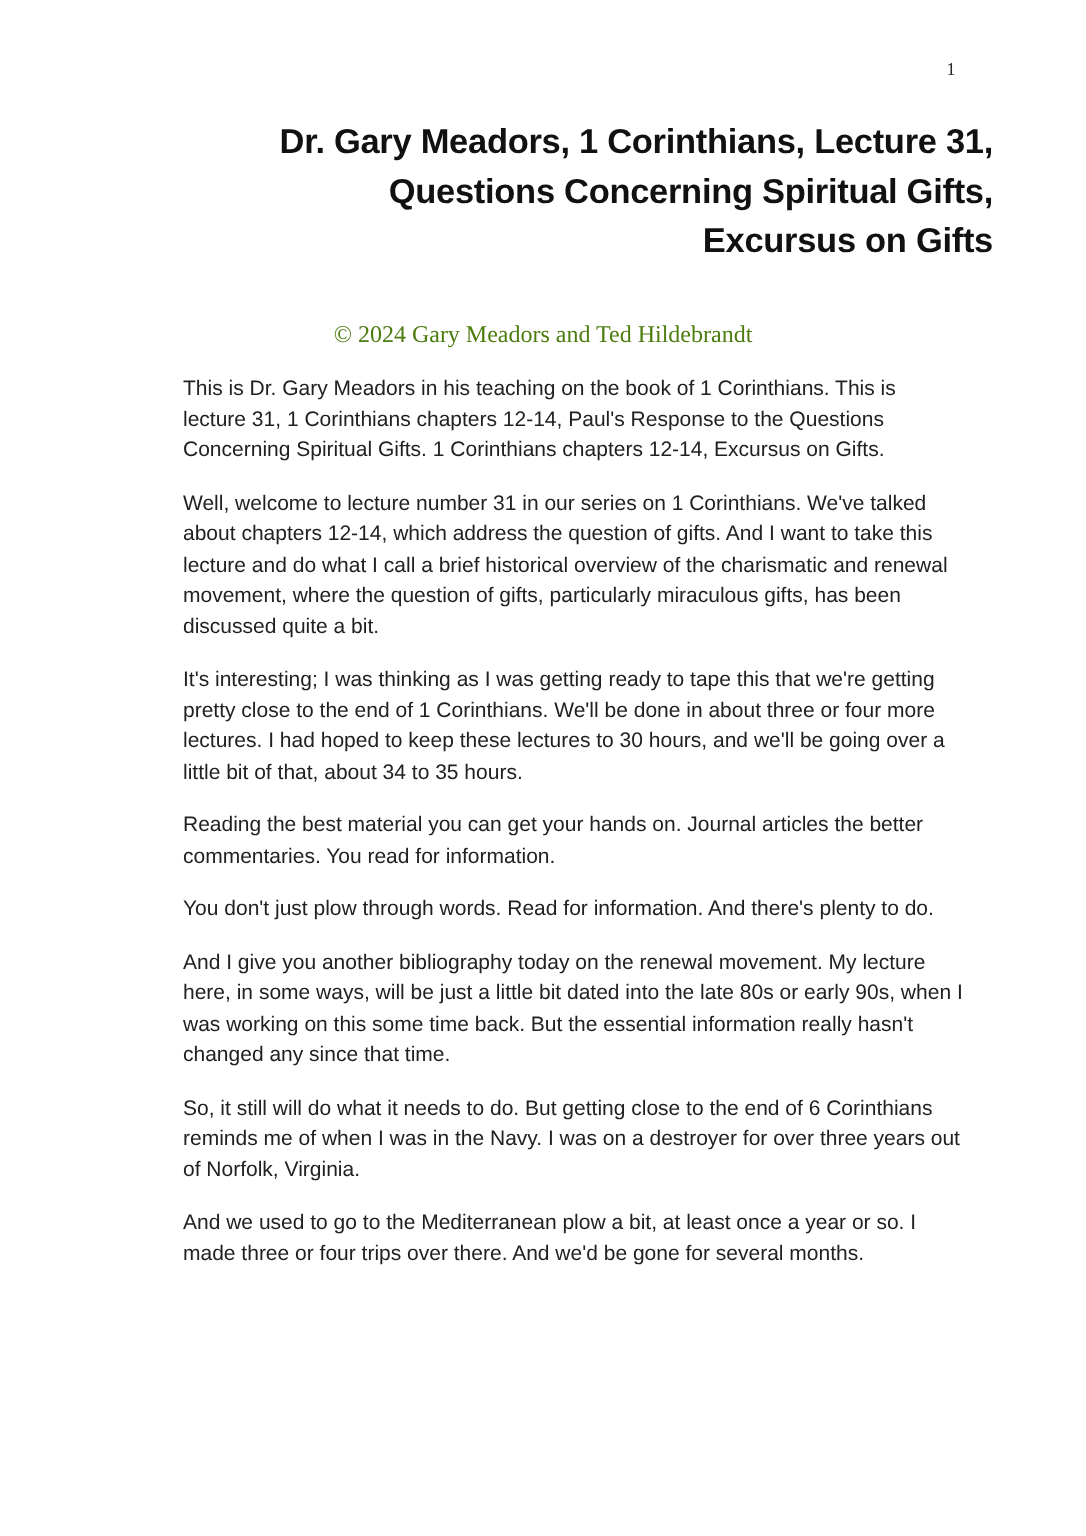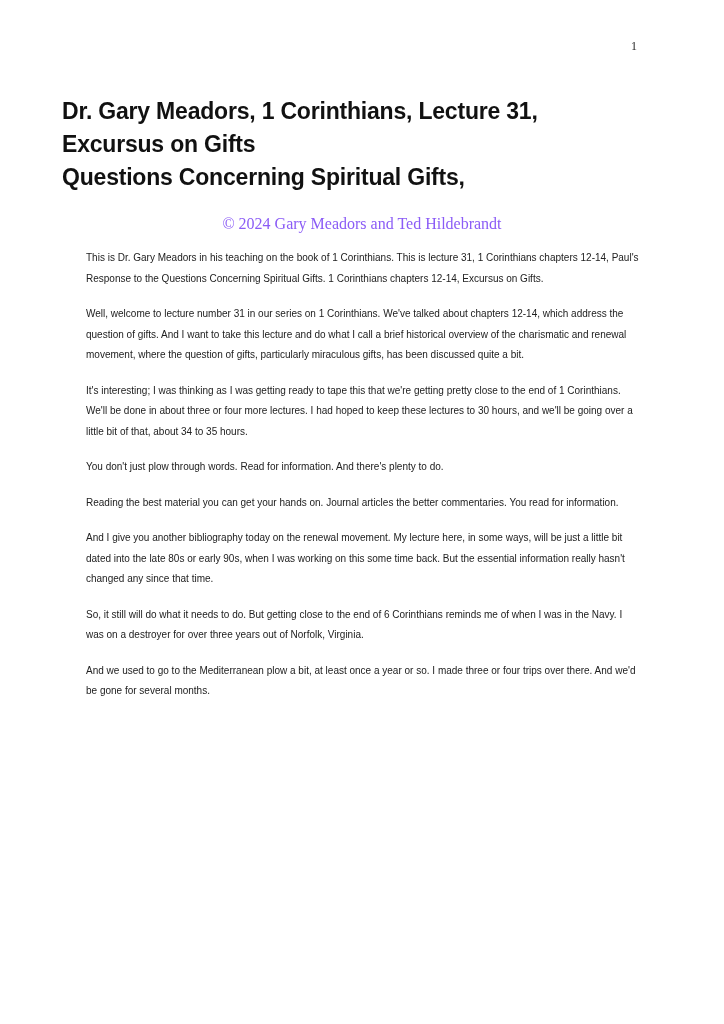--- a/index.html
+++ b/index.html
@@ -22,79 +22,80 @@
     top: 39px;
     left: 626px;
     width: 16px;
     text-align: center;
     font-family: "Liberation Serif", serif;
     font-size: 12px;
     color: #2a2a2a;
   }
   .title-block {
     position: absolute;
-    top: 95px;
+    top: 78px;
     left: 62px;
     width: 600px;
-    text-align: left;
+    text-align: right;
   }
   .title-line {
     display: block;
     font-family: "Liberation Sans", sans-serif;
     font-weight: 700;
     font-size: 23px;
     line-height: 33px;
     color: #111111;
     letter-spacing: -0.2px;
   }
   .copyright {
     position: absolute;
     top: 214px;
     left: 62px;
     width: 600px;
     text-align: center;
     font-family: "Liberation Serif", serif;
     font-size: 16px;
     line-height: 20px;
-    color: #8b5cf6;
+    color: #4d7c0f;
   }
   .body-text {
     position: absolute;
     top: 248px;
     left: 86px;
     width: 556px;
   }
   .body-text p {
     font-family: "Liberation Sans", sans-serif;
-    font-size: 10px;
+    font-size: 14px;
     line-height: 20.5px;
     color: #212121;
     margin-bottom: 15px;
     text-align: left;
+    margin-left: 36px;
   }
 </style>
 </head>
 <body>
 
 <div class="page">
 
   <div class="page-number">1</div>
 
   <h1 class="title-block">
     <span class="title-line">Dr. Gary Meadors, 1 Corinthians, Lecture 31,</span>
+    <span class="title-line">Questions Concerning Spiritual Gifts,</span>
     <span class="title-line">Excursus on Gifts</span>
-    <span class="title-line">Questions Concerning Spiritual Gifts,</span>
   </h1>
 
   <div class="copyright">© 2024 Gary Meadors and Ted Hildebrandt</div>
 
   <div class="body-text">
     <p>This is Dr. Gary Meadors in his teaching on the book of 1 Corinthians. This is lecture 31, 1 Corinthians chapters 12-14, Paul's Response to the Questions Concerning Spiritual Gifts. 1 Corinthians chapters 12-14, Excursus on Gifts.</p>
     <p>Well, welcome to lecture number 31 in our series on 1 Corinthians. We've talked about chapters 12-14, which address the question of gifts. And I want to take this lecture and do what I call a brief historical overview of the charismatic and renewal movement, where the question of gifts, particularly miraculous gifts, has been discussed quite a bit.</p>
     <p>It's interesting; I was thinking as I was getting ready to tape this that we're getting pretty close to the end of 1 Corinthians. We'll be done in about three or four more lectures. I had hoped to keep these lectures to 30 hours, and we'll be going over a little bit of that, about 34 to 35 hours.</p>
+    <p>Reading the best material you can get your hands on. Journal articles the better commentaries. You read for information.</p>
     <p>You don't just plow through words. Read for information. And there's plenty to do.</p>
-    <p>Reading the best material you can get your hands on. Journal articles the better commentaries. You read for information.</p>
     <p>And I give you another bibliography today on the renewal movement. My lecture here, in some ways, will be just a little bit dated into the late 80s or early 90s, when I was working on this some time back. But the essential information really hasn't changed any since that time.</p>
     <p>So, it still will do what it needs to do. But getting close to the end of 6 Corinthians reminds me of when I was in the Navy. I was on a destroyer for over three years out of Norfolk, Virginia.</p>
     <p>And we used to go to the Mediterranean plow a bit, at least once a year or so. I made three or four trips over there. And we'd be gone for several months.</p>
   </div>
 
 </div>
 
 </body></html>

